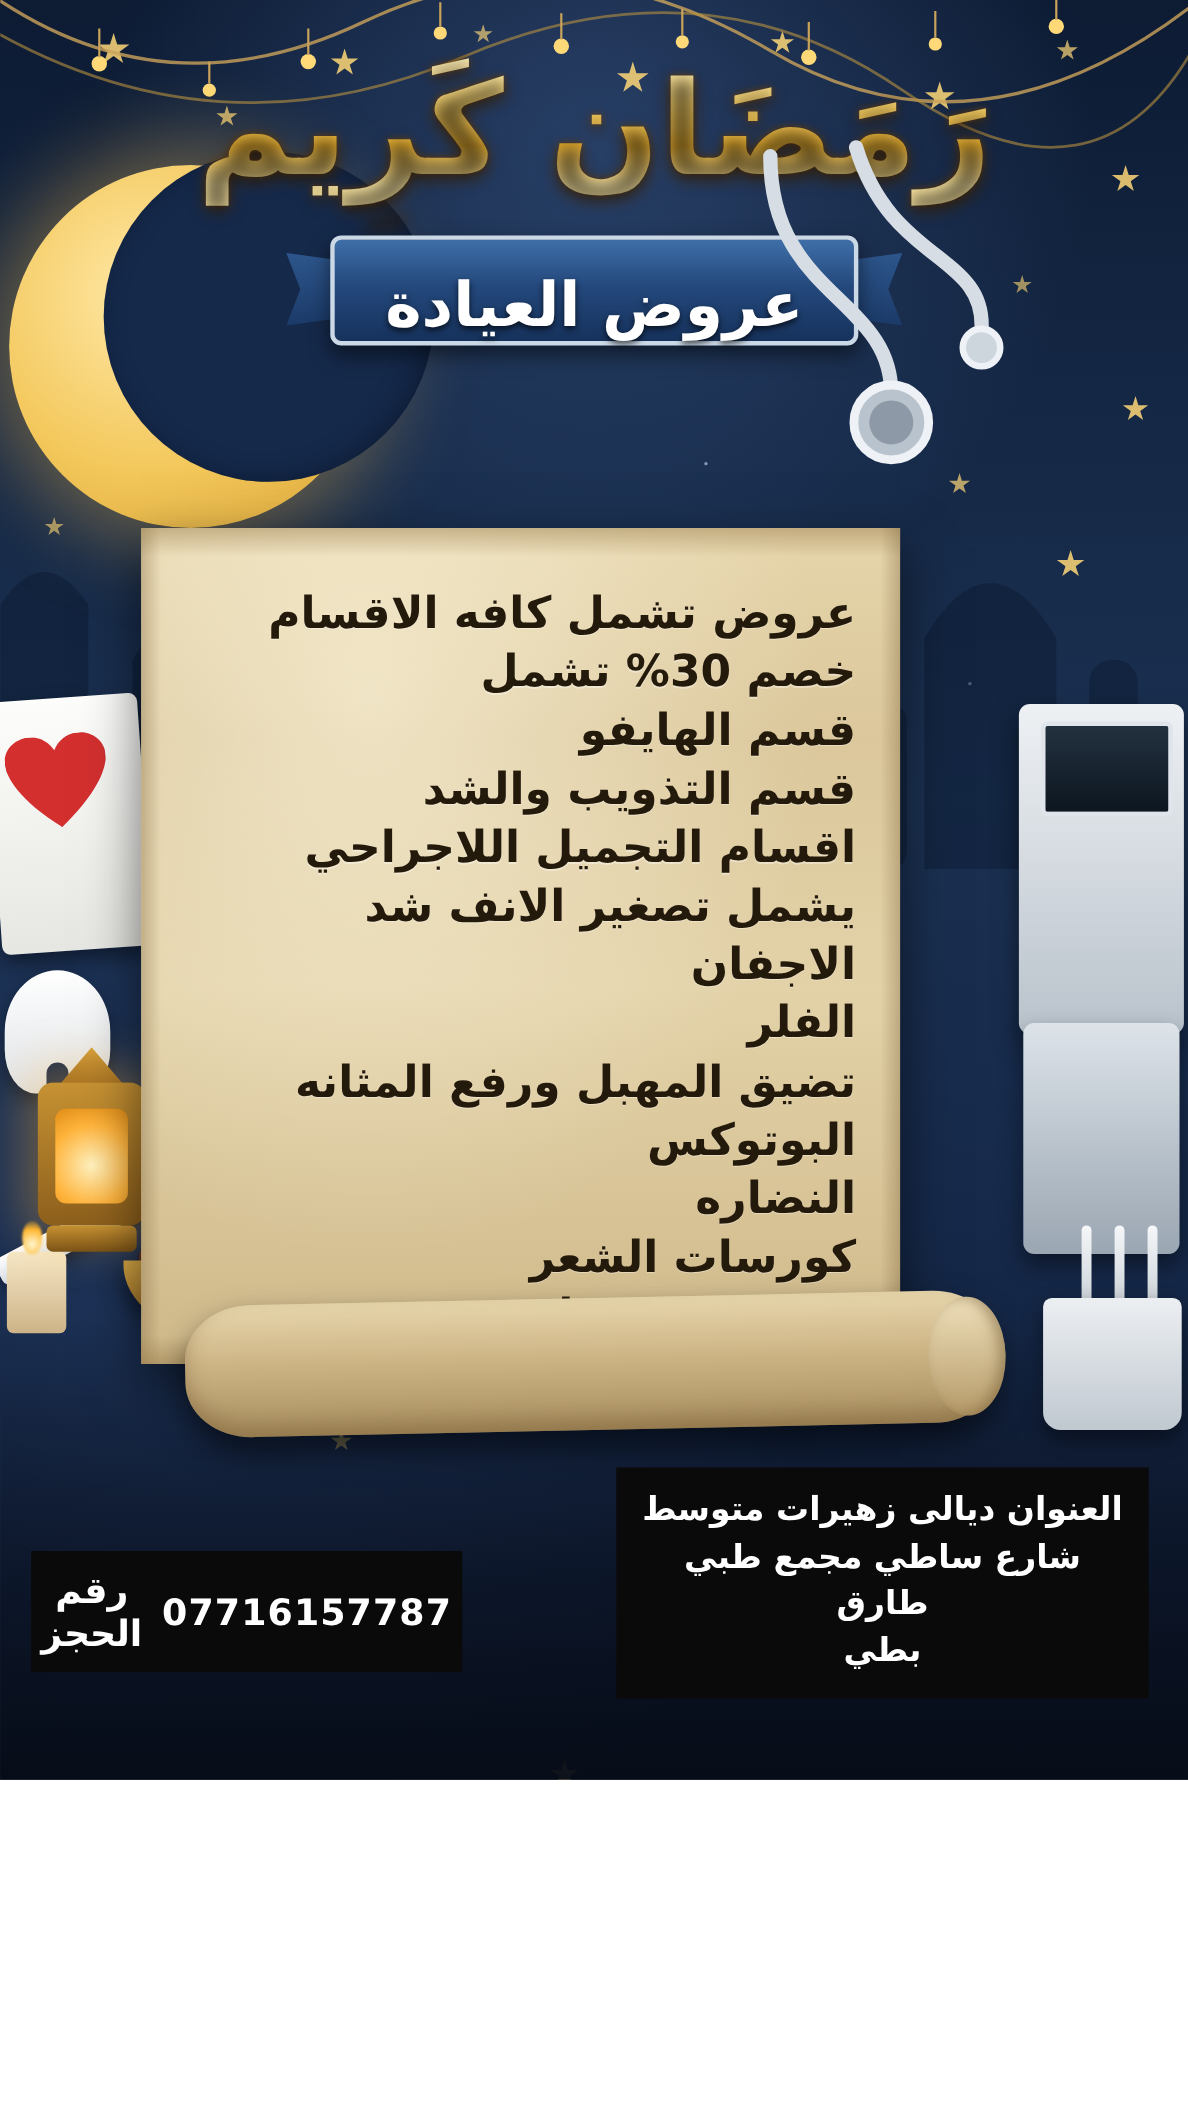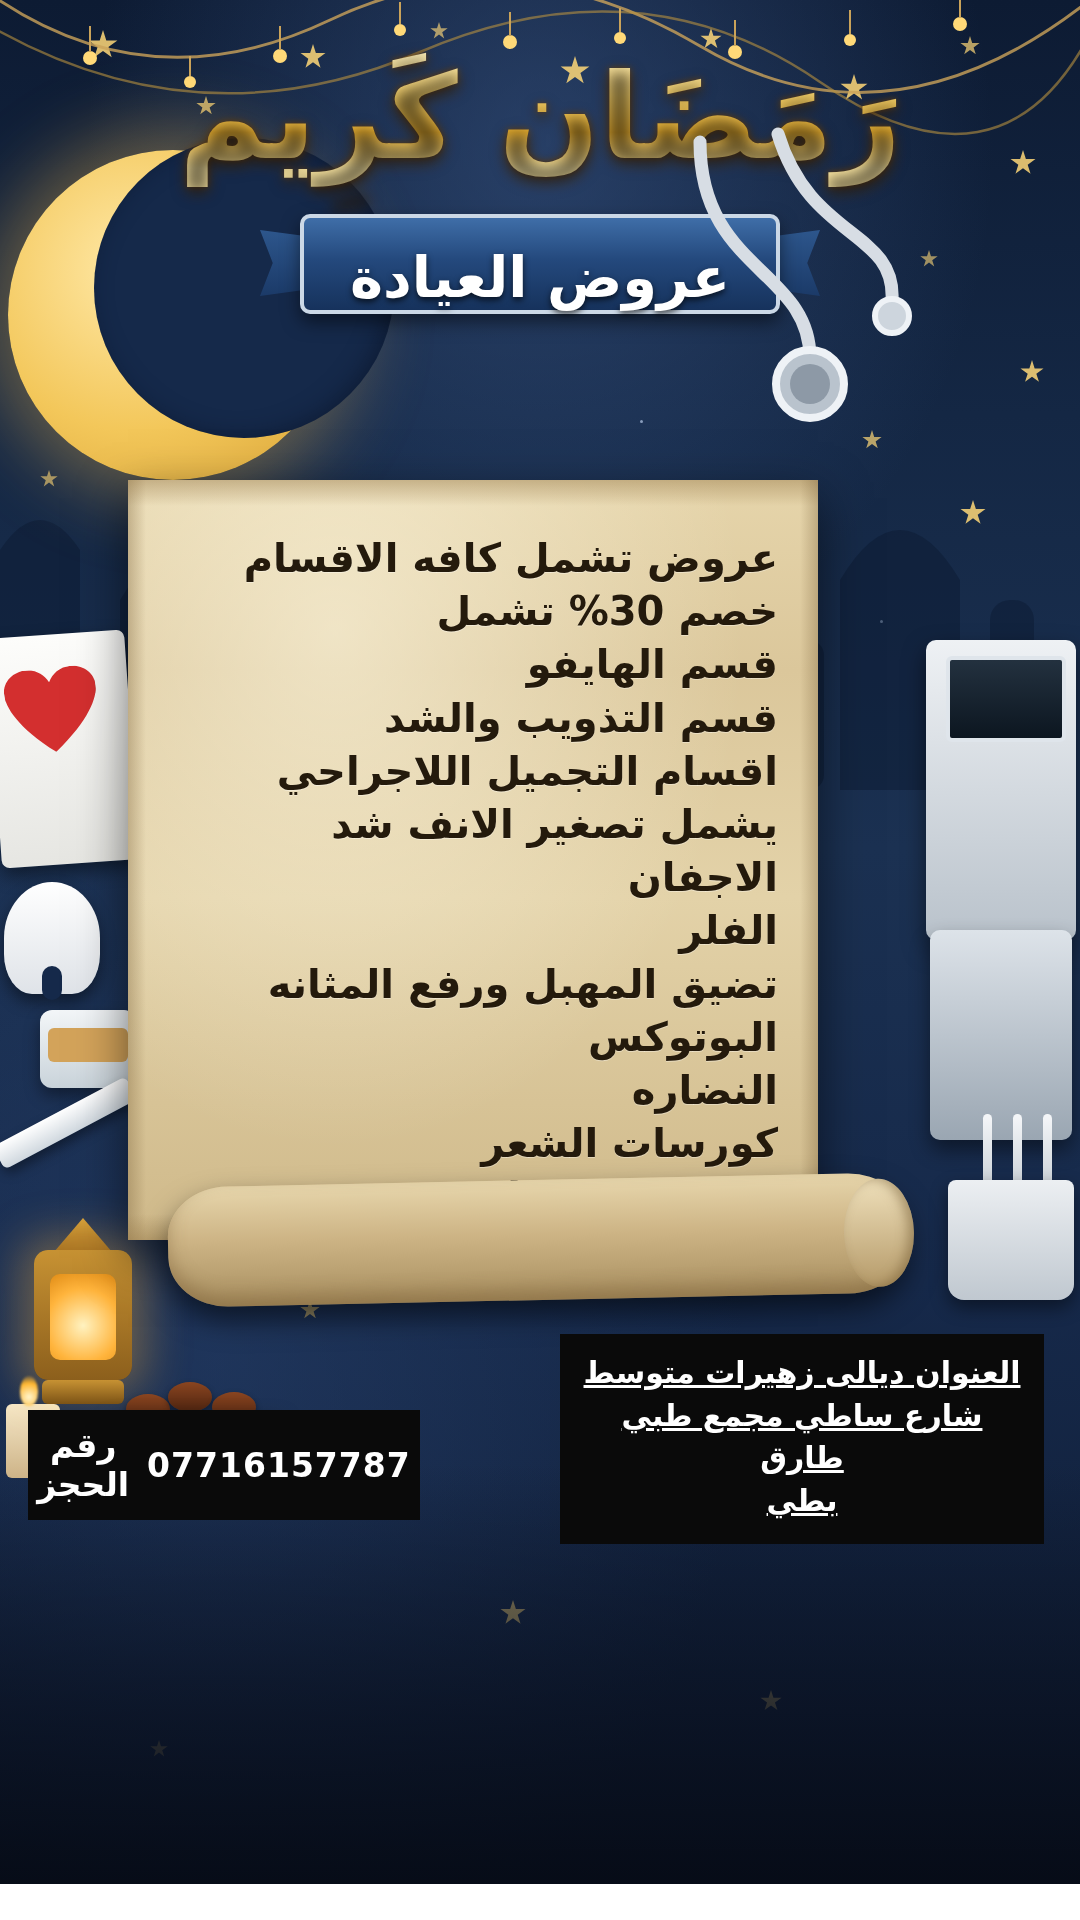--- a/index.html
+++ b/index.html
@@ -7,21 +7,21 @@
   html, body {
     width: 1080px;
     height: 1920px;
     overflow: hidden;
     font-family: "DejaVu Sans", "Liberation Sans", sans-serif;
   }
 
   .poster {
     position: relative;
     width: 1080px;
-    height: 1884px;
+    height: 1618px;
     background:
       radial-gradient(ellipse 60% 40% at 50% 8%, rgba(60,90,140,0.55), rgba(0,0,0,0) 70%),
       radial-gradient(ellipse 70% 50% at 20% 72%, rgba(40,66,110,0.5), rgba(0,0,0,0) 70%),
       linear-gradient(180deg, #0d1b33 0%, #142744 22%, #1b3152 45%, #16294a 68%, #0e1b32 100%);
     overflow: hidden;
   }
 
   
   .stars { position: absolute; inset: 0; }
   .star {
@@ -335,21 +335,20 @@
     background: #0a0a0a;
     color: #ffffff;
     padding: 18px 22px 22px;
     text-align: center;
     z-index: 12;
   }
   .addr-line {
     font-size: 30px;
     font-weight: bold;
     line-height: 1.42;
-    text-decoration: underline;
   }
 
   .phone-box {
     position: absolute;
     left: 28px;
     top: 1410px;
     width: 392px;
     background: #0a0a0a;
     color: #ffffff;
     padding: 16px 20px;

